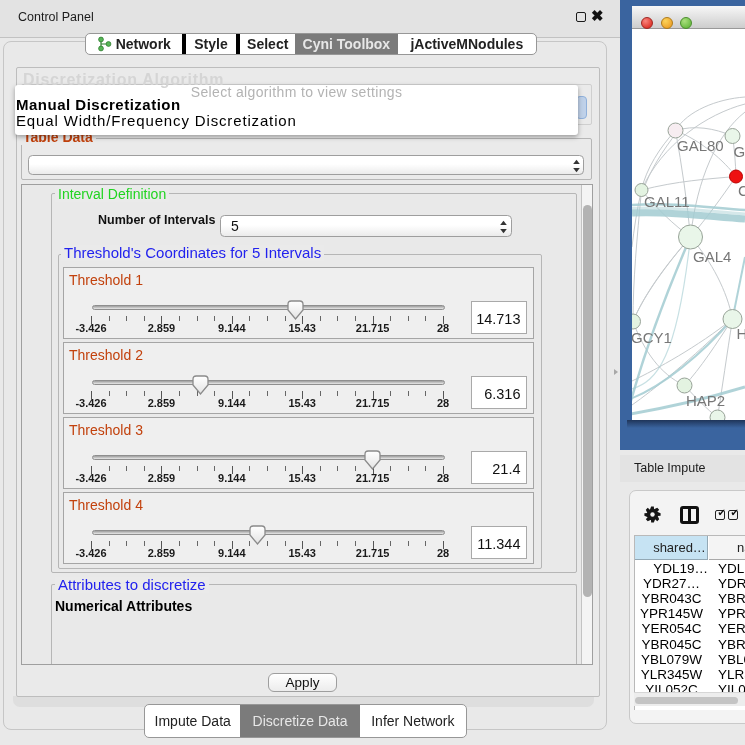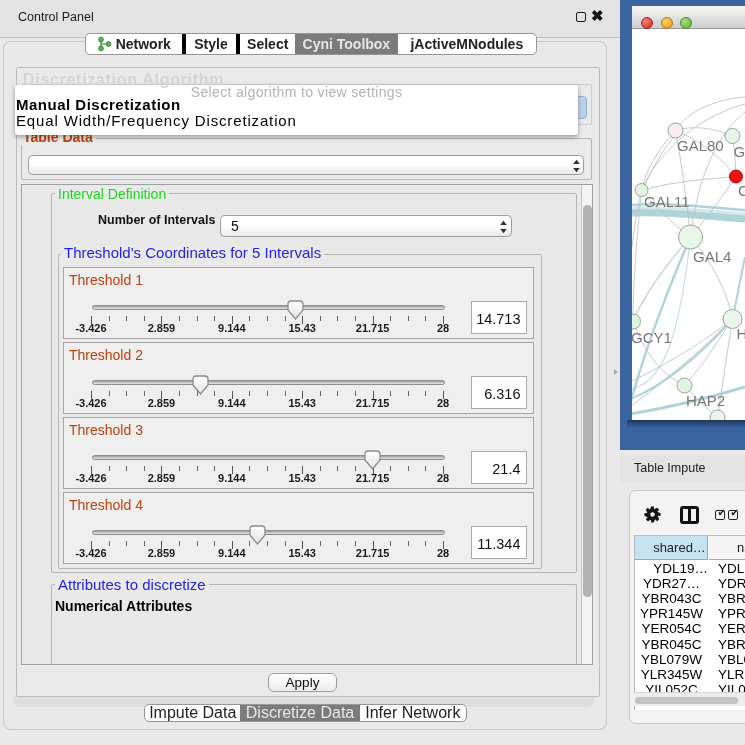--- a/index.html
+++ b/index.html
@@ -13,21 +13,21 @@
 #btn-close { left:591px; top:7px; font-size:15px; font-weight:bold; color:#111; }
 
 #dock { left:3px; top:41px; width:604px; height:689px; background:#e9e9e9; border:1px solid #c6c6c6; border-radius:8px; }
 #dockstrip { left:13px; top:696px; width:581px; height:11px; background:#dedede; border-radius:0 0 7px 7px; }
 
 .seg { display:flex; background:#fff; border:1px solid #979797; border-radius:5px; overflow:hidden; }
 .seg .s { display:flex; align-items:center; justify-content:center; color:#222; white-space:nowrap; }
 .seg .s.sep { border-left:4px solid #000000; }
 .seg .s.on { background:#7b7b7b; color:#e7e7e7; border-left:none; }
 #toptabs { left:85px; top:33px; width:452px; height:22px; font-size:14px; font-weight:bold; }
-#bottabs { left:144px; top:704px; width:323px; height:18px; font-size:16px; font-weight:normal; }
+#bottabs { left:144px; top:704px; width:323px; height:34px; font-size:14px; font-weight:normal; }
 #toptabs .s, #bottabs .s { padding:0 0; }
 
 #content { left:16px; top:67px; width:584px; height:630px; background:#eaeaea; border:1px solid #bdbdbd; border-radius:2px; }
 .grp { border:1px solid #b6b6b6; border-radius:2px; }
 .grptitle { position:absolute; top:-8px; background:#eaeaea; padding:0 3px; font-size:13px; line-height:16px; }
 
 .combo { position:absolute; background:linear-gradient(#ffffff 45%,#ebebeb); border:1px solid #9e9e9e; border-radius:4.5px; font-size:14px; color:#111; }
 
 #scrollpane { left:21px; top:184px; width:572px; height:481px; border:1px solid #9f9f9f; background:#e9e9e9; overflow:hidden; }
 

